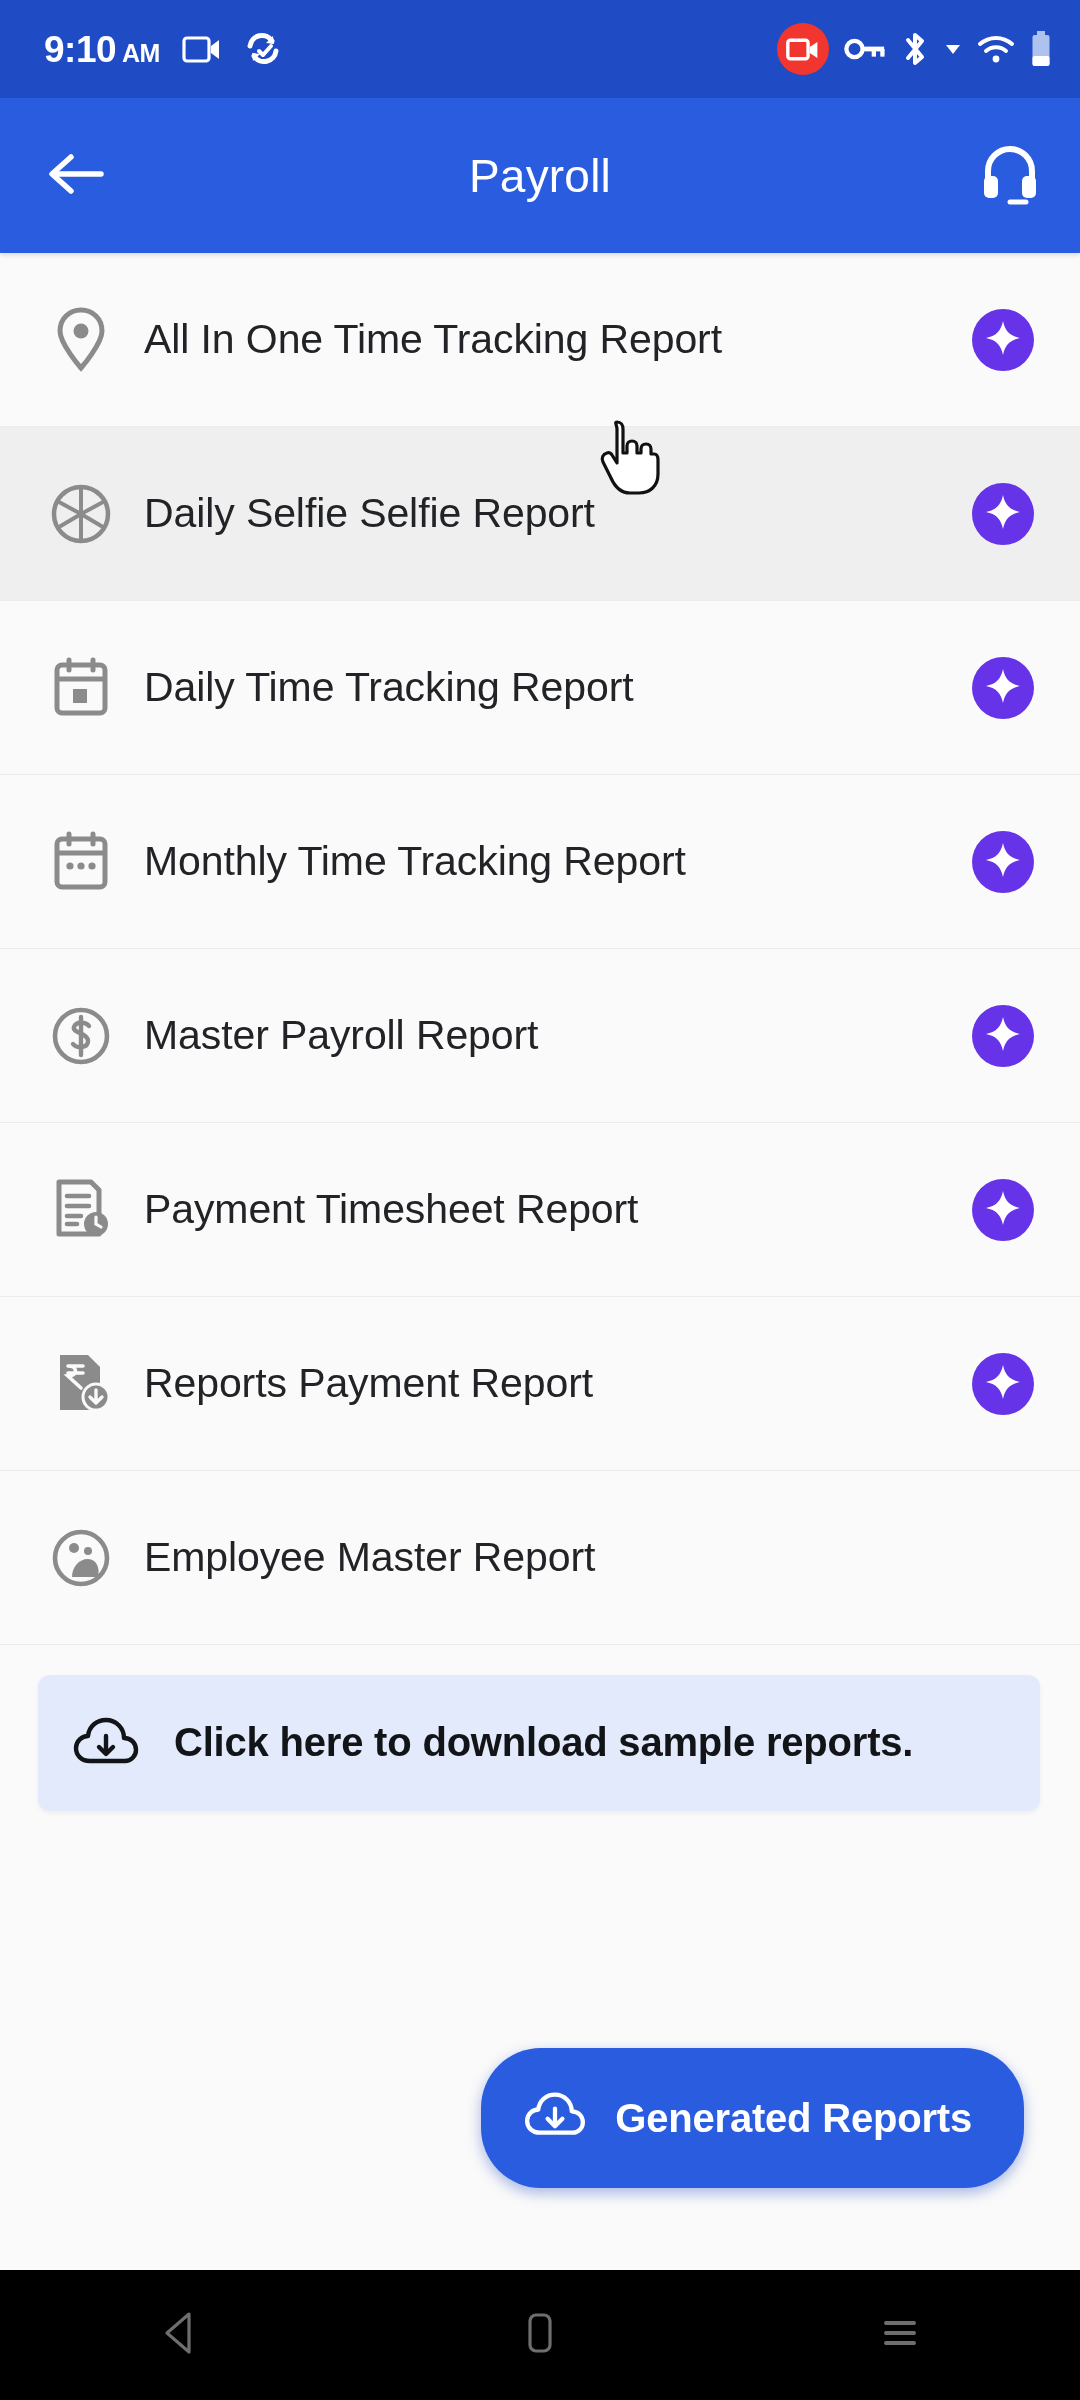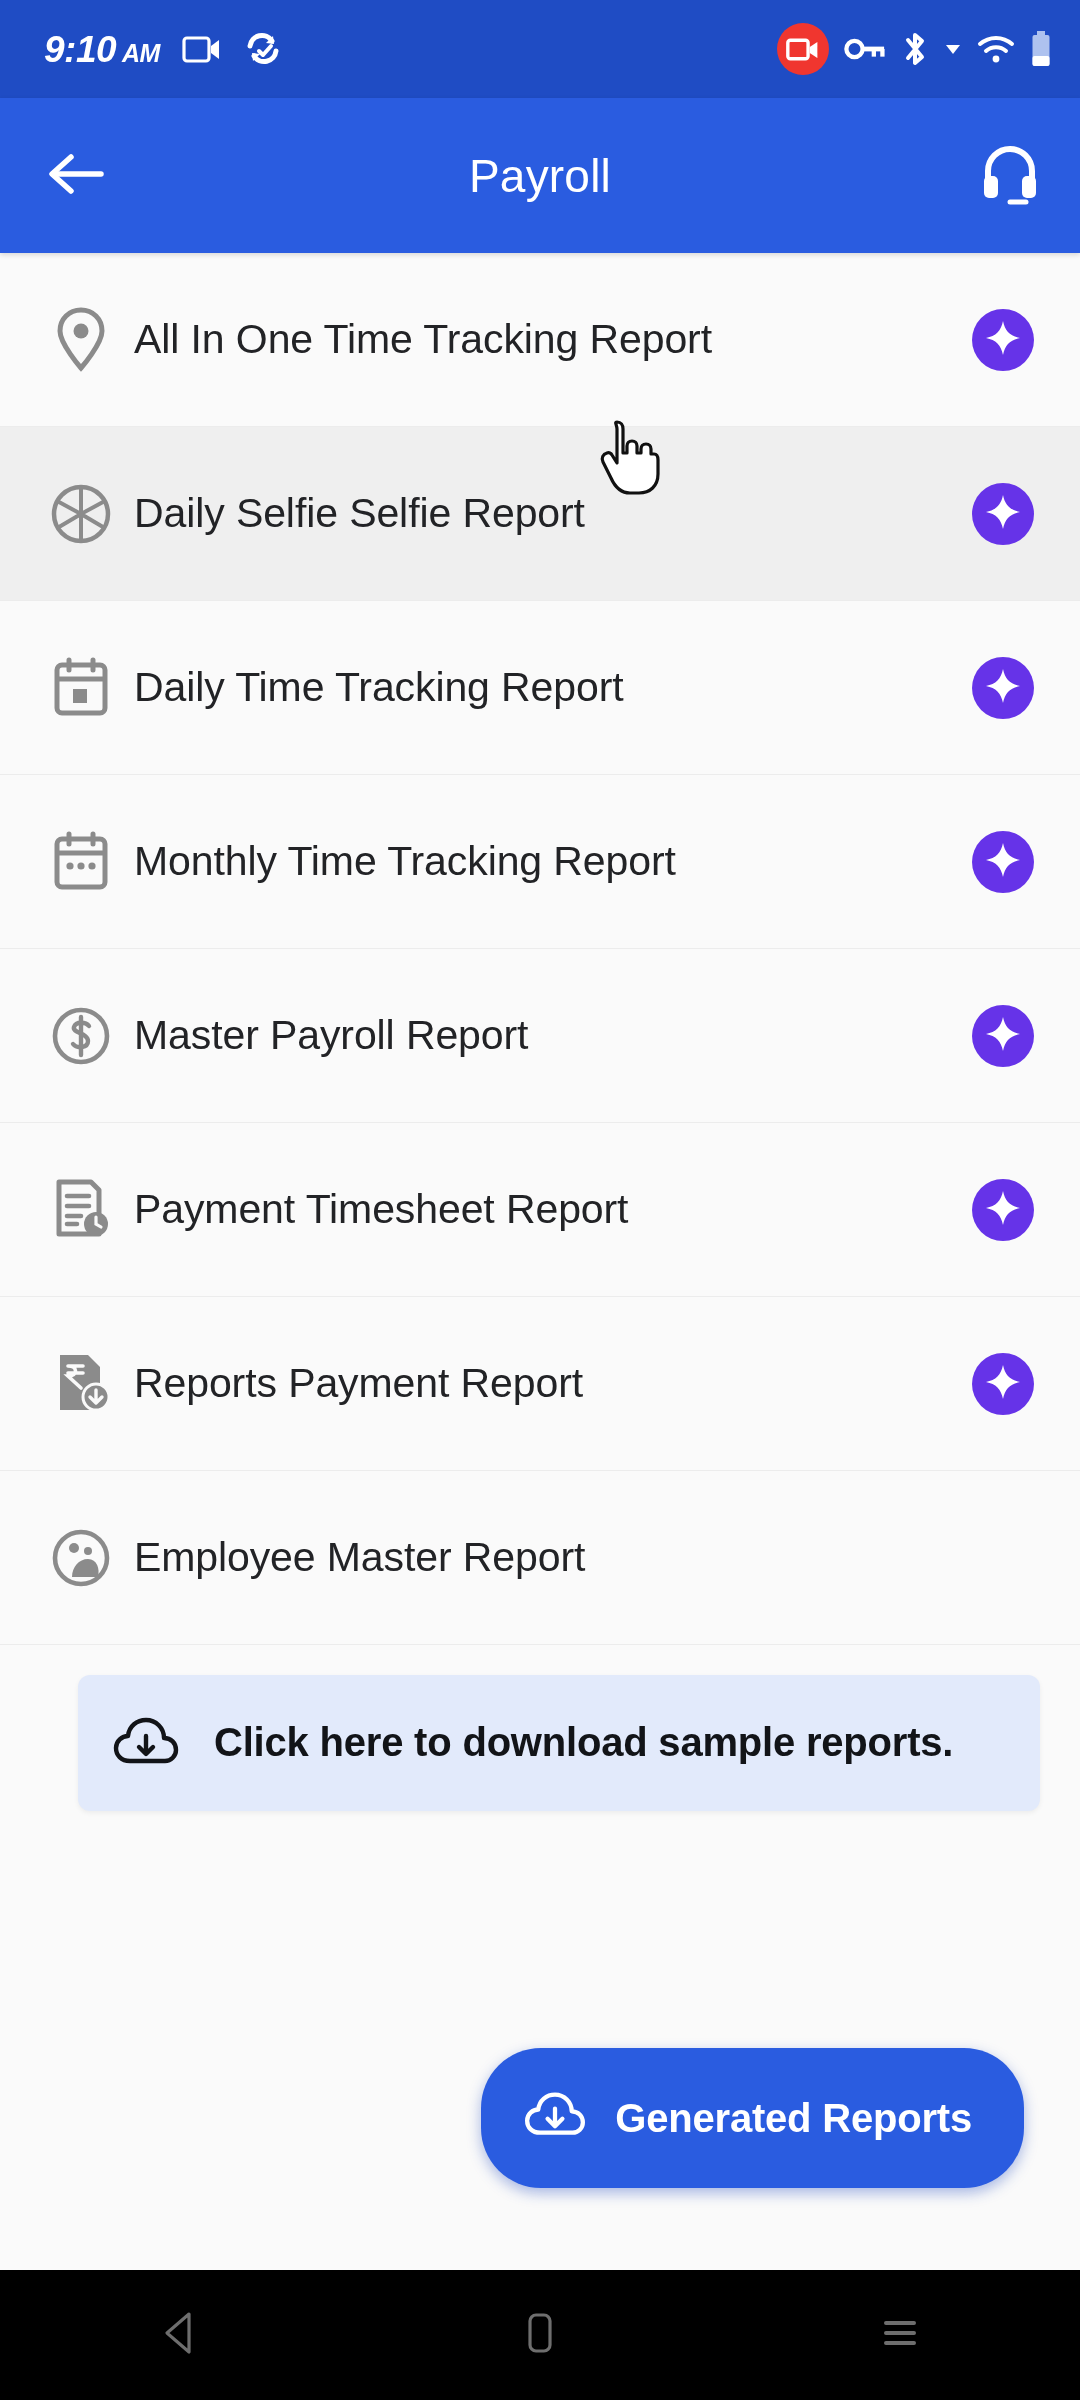--- a/index.html
+++ b/index.html
@@ -26,21 +26,20 @@
     display: flex;
     align-items: center;
     padding: 0 28px 0 44px;
     flex: 0 0 auto;
     color: #ffffff;
   }
   .status-left {
     display: flex;
     align-items: center;
     gap: 22px;
-    font-style: italic;
   }
   .status-clock {
     font-size: 37px;
     font-weight: 700;
     letter-spacing: -0.5px;
     line-height: 1;
     display: flex;
     align-items: baseline;
     gap: 6px;
   }
@@ -127,21 +126,21 @@
     width: 74px;
     min-width: 74px;
     height: 74px;
     display: flex;
     align-items: center;
     justify-content: center;
     color: #8b8b8b;
   }
   .row-label {
     flex: 1 1 auto;
-    margin-left: 16px;
+    margin-left: 26px;
     font-size: 41px;
     color: #222326;
     font-weight: 400;
     letter-spacing: -0.1px;
     white-space: nowrap;
   }
   .ai-badge {
     width: 62px;
     min-width: 62px;
     height: 62px;
@@ -159,21 +158,20 @@
     flex: 0 0 auto;
   }
   .banner {
     background: #e2eafb;
     border-radius: 12px;
     display: flex;
     align-items: center;
     padding: 34px 40px 34px 34px;
     gap: 34px;
     box-shadow: 0 2px 5px rgba(0,0,0,0.06);
-    margin-left: 40px;
   }
   .banner-icon {
     width: 68px;
     min-width: 68px;
     height: 68px;
     display: flex;
     align-items: center;
     justify-content: center;
     color: #0d1220;
   }

